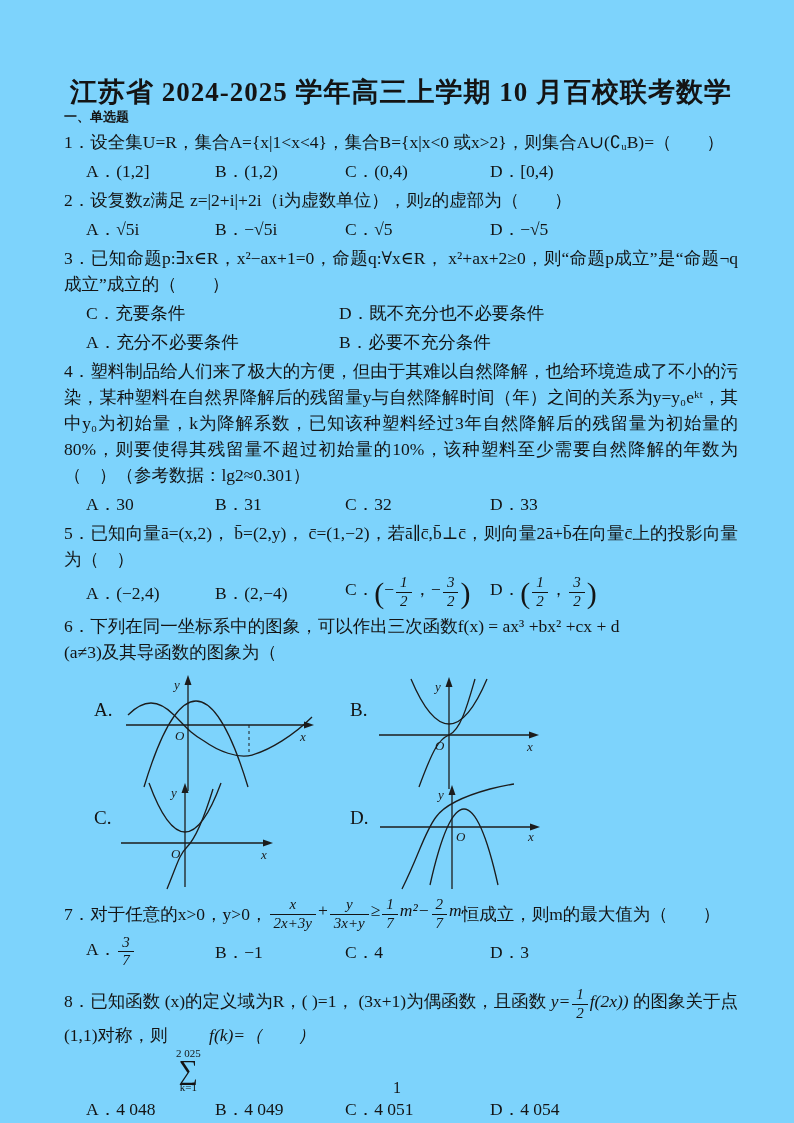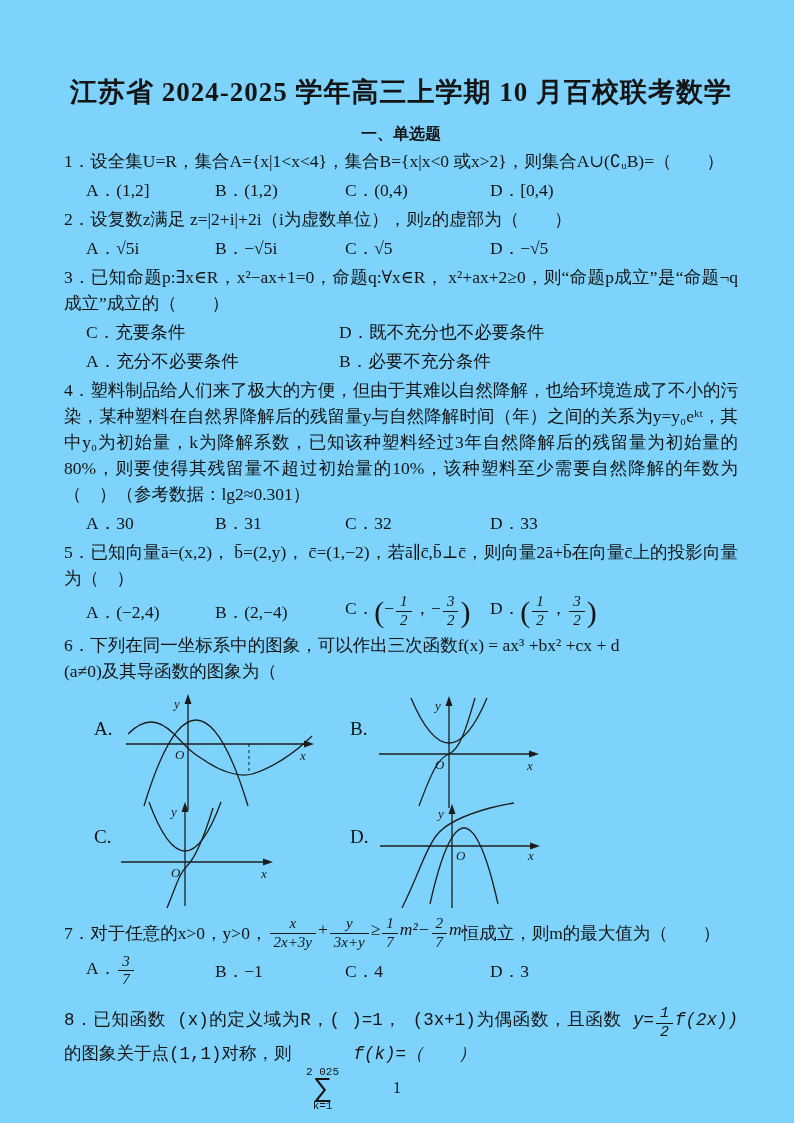--- a/index.html
+++ b/index.html
@@ -15,24 +15,22 @@
     overflow:hidden;
   }
   .title{
     text-align:center;
     font-size:27px;
     font-weight:bold;
     letter-spacing:1px;
     line-height:1.2;
   }
   .section{
-    margin-top:16px;
-    font-size:16px;
+    font-size:13px;
     font-weight:bold;
-    text-align:center;
   }
   .q{
     font-size:17.5px;
     line-height:26px;
     margin-top:3px;
     text-align:justify;
   }
   .opts{
     display:flex;
     align-items:center;
@@ -151,21 +149,21 @@
     <span class="opt">
       <span>C．</span><span class="bigp">(</span><span>−</span><span class="frac"><span class="num">1</span><span class="den">2</span></span><span>，−</span><span class="frac"><span class="num">3</span><span class="den">2</span></span><span class="bigp">)</span>
     </span>
     <span class="opt">
       <span>D．</span><span class="bigp">(</span><span class="frac"><span class="num">1</span><span class="den">2</span></span><span>，</span><span class="frac"><span class="num">3</span><span class="den">2</span></span><span class="bigp">)</span>
     </span>
   </div>
 
   <div class="q">
     <span>6．下列在同一坐标系中的图象，可以作出三次函数f(x) = ax³ +bx² +cx + d</span><br>
-    <span>(a≠0)及其导函数的图象为（</span>
+    <span>(a≠3)及其导函数的图象为（</span>
   </div>
 
   <div class="graphs">
     <div class="graph-row">
       <div class="gcell">
         <span class="glabel">A.</span>
         <svg class="gsvg" width="210" height="120" viewBox="0 0 210 120">
           <line x1="10" y1="52" x2="192" y2="52"></line>
           <polygon points="198,52 188,48.5 188,55.5"></polygon>
           <line x1="72" y1="118" x2="72" y2="8"></line>
@@ -232,21 +230,21 @@
     </span>
     <span>恒成立，则m的最大值为（　　）</span>
   </div>
   <div class="opts">
     <span class="opt"><span>A．</span><span class="frac"><span class="num">3</span><span class="den">7</span></span></span>
     <span class="opt">B．−1</span>
     <span class="opt">C．4</span>
     <span class="opt">D．3</span>
   </div>
 
-  <div class="q" style="margin-top:18px;font-family:Liberation Mono, monospace;">
+  <div class="q" style="margin-top:18px;">
     <span>8．已知函数 (x)的定义域为R，( )=1， (3x+1)为偶函数，且函数</span>
     <span class="inlineformula"><span class="mathv">y=</span><span class="frac"><span class="num">1</span><span class="den">2</span></span><span class="mathv">f(2x))</span></span>
     <span>的图象关于点(1,1)对称，则</span>
     <span class="sum">
         <span class="lim">2 025</span>
         <span class="sigma">∑</span>
         <span class="lim">k=1</span>
       </span>
     <span class="mathv">f(k)=（　　）</span>
   </div>

